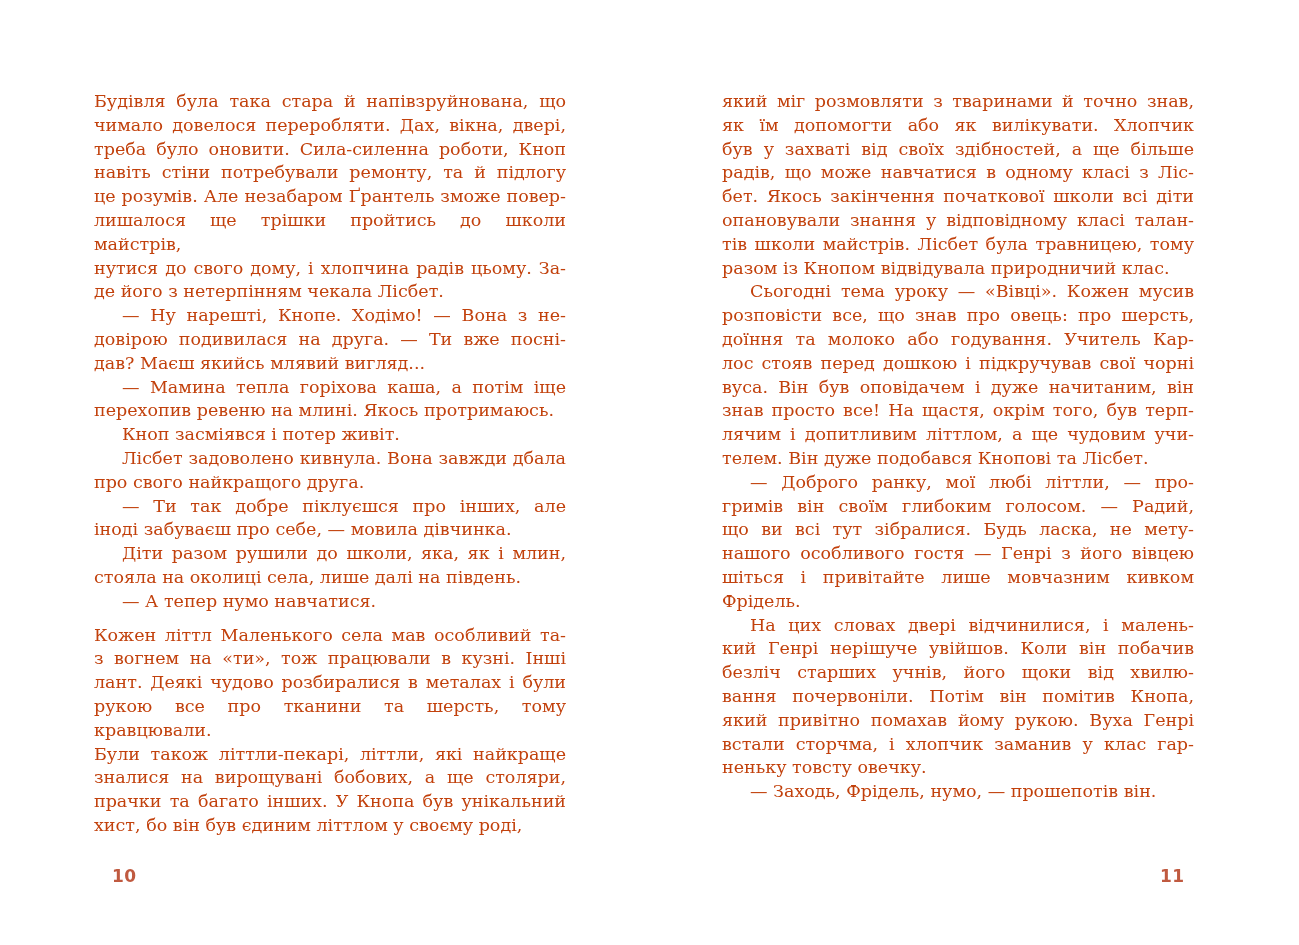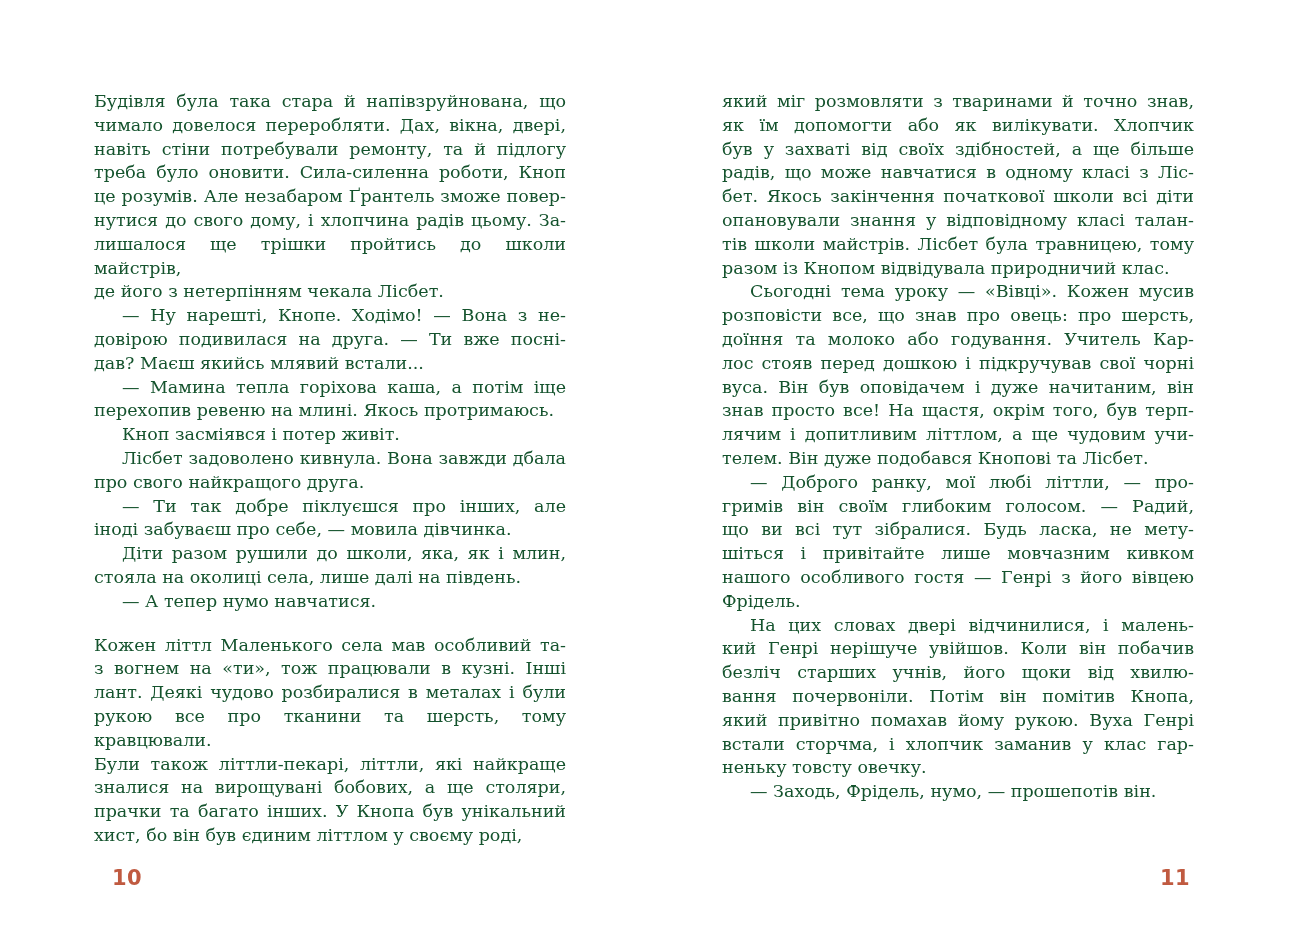--- a/index.html
+++ b/index.html
@@ -7,64 +7,64 @@
     width: 1299px; height: 945px;
     background: #ffffff;
     position: relative;
     overflow: hidden;
     font-family: "DejaVu Serif", serif;
   }
   .column {
     position: absolute;
     top: 90px;
     width: 472px;
-    color: #14532d;
+    color: #c2410c;
     font-size: 17.5px;
     line-height: 23.8px;
   }
   #col-left  { left: 94px; }
   #col-right { left: 722px; }
   .para { margin: 0; }
-  .para.gap { margin-top: 20px; }
+  .para.gap { margin-top: 10px; }
   .line {
     text-align: justify;
     text-align-last: justify;
   }
   .line.last { text-align-last: left; }
   .line.indent { padding-left: 28px; }
   .page-number {
     position: absolute;
     top: 866px;
     font-family: "DejaVu Sans", sans-serif;
-    font-size: 21px;
+    font-size: 17px;
     font-weight: 600;
     letter-spacing: 0.5px;
     color: #c05a40;
   }
   #pn-left  { left: 112px; }
   #pn-right { left: 1160px; }
 </style>
 </head>
 <body>
 
 <div id="col-left" class="column">
     <div class="para">
       <div class="line">Будівля була така стара й напівзруйнована, що</div>
       <div class="line">чимало довелося переробляти. Дах, вікна, двері,</div>
+      <div class="line">треба було оновити. Сила-силенна роботи, Кноп</div>
       <div class="line">навіть стіни потребували ремонту, та й підлогу</div>
-      <div class="line">треба було оновити. Сила-силенна роботи, Кноп</div>
       <div class="line">це розумів. Але незабаром Ґрантель зможе повер-</div>
+      <div class="line">лишалося ще трішки пройтись до школи майстрів,</div>
       <div class="line">нутися до свого дому, і хлопчина радів цьому. За-</div>
-      <div class="line">лишалося ще трішки пройтись до школи майстрів,</div>
       <div class="line last">де його з нетерпінням чекала Лісбет.</div>
     </div>
     <div class="para">
       <div class="line indent">— Ну нарешті, Кнопе. Ходімо! — Вона з не-</div>
       <div class="line">довірою подивилася на друга. — Ти вже посні-</div>
-      <div class="line last">дав? Маєш якийсь млявий встали...</div>
+      <div class="line last">дав? Маєш якийсь млявий вигляд...</div>
     </div>
     <div class="para">
       <div class="line indent">— Мамина тепла горіхова каша, а потім іще</div>
       <div class="line last">перехопив ревеню на млині. Якось протримаюсь.</div>
     </div>
     <div class="para">
       <div class="line last indent">Кноп засміявся і потер живіт.</div>
     </div>
     <div class="para">
       <div class="line indent">Лісбет задоволено кивнула. Вона завжди дбала</div>
@@ -111,22 +111,22 @@
       <div class="line">лос стояв перед дошкою і підкручував свої чорні</div>
       <div class="line">вуса. Він був оповідачем і дуже начитаним, він</div>
       <div class="line">знав просто все! На щастя, окрім того, був терп-</div>
       <div class="line">лячим і допитливим літтлом, а ще чудовим учи-</div>
       <div class="line last">телем. Він дуже подобався Кнопові та Лісбет.</div>
     </div>
     <div class="para">
       <div class="line indent">— Доброго ранку, мої любі літтли, — про-</div>
       <div class="line">гримів він своїм глибоким голосом. — Радий,</div>
       <div class="line">що ви всі тут зібралися. Будь ласка, не мету-</div>
+      <div class="line">нашого особливого гостя — Генрі з його вівцею</div>
       <div class="line">шіться і привітайте лише мовчазним кивком</div>
-      <div class="line">нашого особливого гостя — Генрі з його вівцею</div>
       <div class="line last">Фрідель.</div>
     </div>
     <div class="para">
       <div class="line indent">На цих словах двері відчинилися, і малень-</div>
       <div class="line">кий Генрі нерішуче увійшов. Коли він побачив</div>
       <div class="line">безліч старших учнів, його щоки від хвилю-</div>
       <div class="line">вання почервоніли. Потім він помітив Кнопа,</div>
       <div class="line">який привітно помахав йому рукою. Вуха Генрі</div>
       <div class="line">встали сторчма, і хлопчик заманив у клас гар-</div>
       <div class="line last">неньку товсту овечку.</div>

